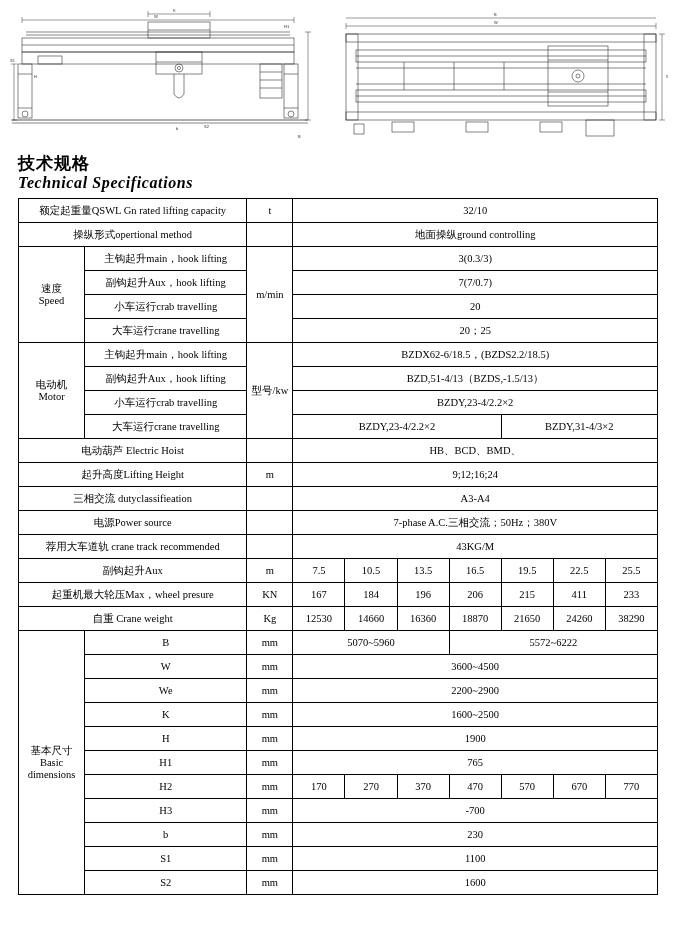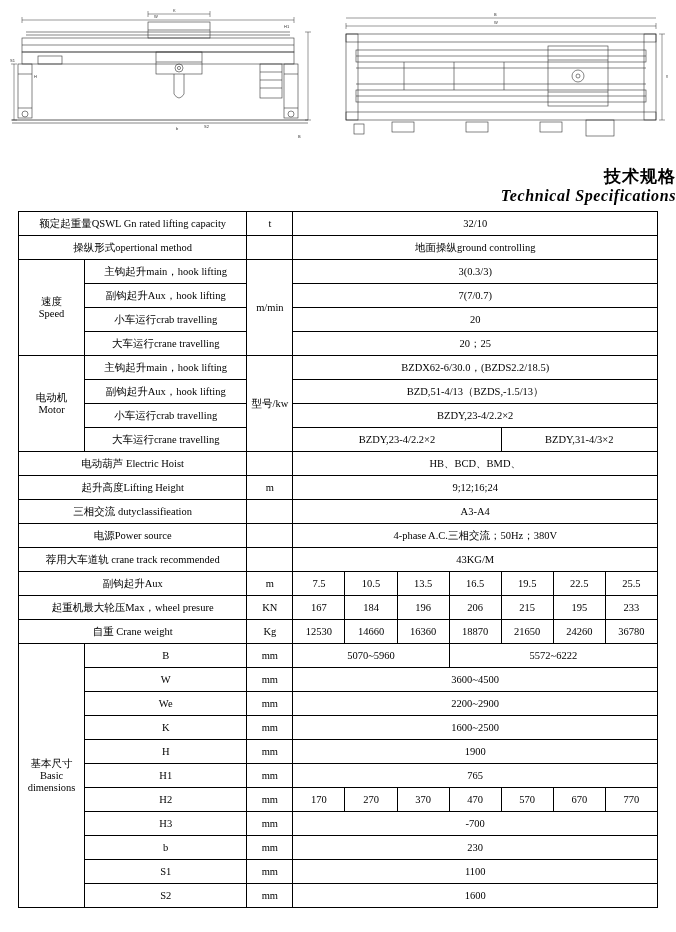--- a/index.html
+++ b/index.html
@@ -26,22 +26,21 @@
   .draw-box {
     position: absolute;
     top: 8px;
     border: 0;
   }
   .draw-left { left: 8px; width: 312px; height: 140px; }
   .draw-right { left: 334px; width: 334px; height: 140px; }
 
   
   .heading {
-    margin: 16px 0 6px 18px;
-    text-align: right;
+    margin: 3px 0 6px 18px;
   }
   .heading .cn {
     font-family: "DejaVu Sans", sans-serif;
     font-weight: bold;
     font-size: 17px;
     line-height: 20px;
     letter-spacing: 1px;
   }
   .heading .en {
     font-family: "Liberation Serif", serif;
@@ -259,21 +258,21 @@
     <tr>
       <td class="cn">大车运行crane travelling</td>
       <td colspan="7">20；25</td>
     </tr>
 
     <tr>
       <td class="grp" rowspan="4"><span style="white-space:pre-line">电动机
 Motor</span></td>
       <td class="cn">主钩起升main，hook lifting</td>
       <td rowspan="4">型号/kw</td>
-      <td colspan="7">BZDX62-6/30.0，(BZDS2.2/18.5)</td>
+      <td colspan="7">BZDX62-6/18.5，(BZDS2.2/18.5)</td>
     </tr>
     <tr>
       <td class="cn">副钩起升Aux，hook lifting</td>
       <td colspan="7">BZD,51-4/13（BZDS,-1.5/13）</td>
     </tr>
     <tr>
       <td class="cn">小车运行crab travelling</td>
       <td colspan="7">BZDY,23-4/2.2×2</td>
     </tr>
     <tr>
@@ -296,21 +295,21 @@
 
     <tr>
       <td class="cn" colspan="2">三相交流 dutyclassifieation</td>
       <td></td>
       <td colspan="7">A3-A4</td>
     </tr>
 
     <tr>
       <td class="cn" colspan="2">电源Power source</td>
       <td></td>
-      <td class="mix" colspan="7">4-phase A.C.三相交流；50Hz；380V</td>
+      <td class="mix" colspan="7">7-phase A.C.三相交流；50Hz；380V</td>
     </tr>
 
     <tr>
       <td class="cn" colspan="2">荐用大车道轨 crane track recommended</td>
       <td></td>
       <td colspan="7">43KG/M</td>
     </tr>
 
     <tr>
       <td class="cn" colspan="2">副钩起升Aux</td>
@@ -325,34 +324,34 @@
     </tr>
 
     <tr>
       <td class="cn" colspan="2">起重机最大轮压Max，wheel presure</td>
       <td>KN</td>
       <td>167</td>
       <td>184</td>
       <td>196</td>
       <td>206</td>
       <td>215</td>
-      <td>195</td>
+      <td>411</td>
       <td>233</td>
     </tr>
 
     <tr>
       <td class="cn" colspan="2">自重 Crane  weight</td>
       <td>Kg</td>
       <td>12530</td>
       <td>14660</td>
       <td>16360</td>
       <td>18870</td>
       <td>21650</td>
       <td>24260</td>
-      <td>36780</td>
+      <td>38290</td>
     </tr>
 
     <tr>
       <td class="grp" rowspan="11"><span style="white-space:pre-line">基本尺寸
 Basic
 dimensions</span></td>
       <td>B</td>
       <td>mm</td>
       <td colspan="3">5070~5960</td>
       <td colspan="4">5572~6222</td>

